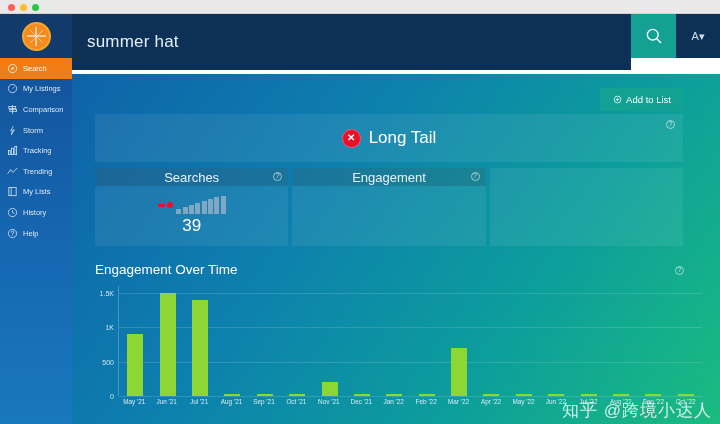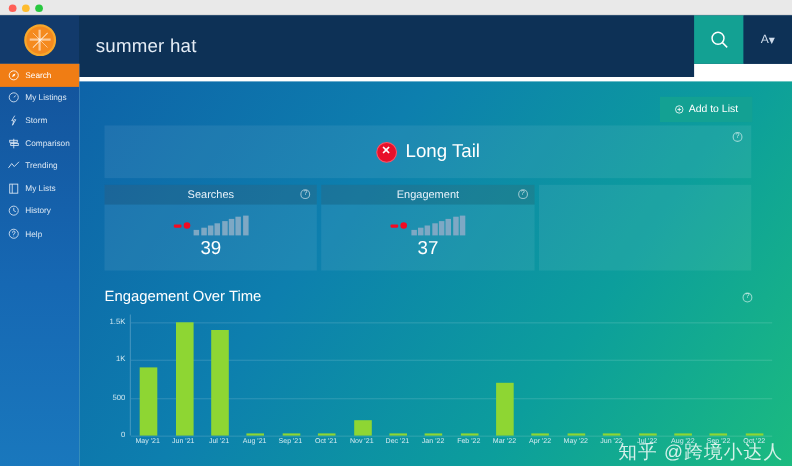--- a/index.html
+++ b/index.html
@@ -159,21 +159,21 @@
     flex: 1;
     background: rgba(255,255,255,0.07);
     position: relative;
   }
   .card-head {
     height: 18px;
     background: rgba(0,0,0,0.13);
     display: flex; align-items: center; justify-content: center;
     position: relative;
   }
-  .card-title { color: #e8f2fa; font-size: 10px; }
+  .card-title { color: #e8f2fa; font-size: 13px; }
   .card-head .help-ic { position: absolute; right: 6px; top: 4px; }
   .card-body {
     height: 60px;
     display: flex; flex-direction: column;
     align-items: center; justify-content: center;
     gap: 2px;
   }
   .gauge { display: flex; align-items: flex-end; height: 18px; gap: 1.3px; }
   .gauge .marker-dash {
     width: 7px; height: 3px; background: #f40a22;
@@ -293,38 +293,48 @@
         <svg width="11" height="11" viewBox="0 0 24 24" fill="none" stroke="#dce8f4" stroke-width="1.7">
           <circle cx="12" cy="12" r="9"></circle>
           <line x1="12" y1="12" x2="16" y2="8.5"></line>
         </svg>
       </span>
       <span class="nav-label">My Listings</span>
     </div>
 
     <div class="nav-item">
       <span class="nav-ic">
-        <svg width="11" height="11" viewBox="0 0 24 24" fill="none" stroke="#dce8f4" stroke-width="1.7" stroke-linejoin="round">
-          <polyline points="14,2.5 8,12.5 12,12.5 9.5,21.5 16,10.5 12,10.5"></polyline>
-        </svg>
-      </span>
-      <span class="nav-label">Storm</span>
-    </div>
-
-    <div class="nav-item">
-      <span class="nav-ic">
         <svg width="11" height="11" viewBox="0 0 24 24" fill="none" stroke="#dce8f4" stroke-width="1.7">
           <line x1="12" y1="2.5" x2="12" y2="21.5"></line>
           <rect x="4" y="5.5" width="15" height="4"></rect>
           <rect x="6" y="12" width="15" height="4"></rect>
         </svg>
       </span>
       <span class="nav-label">Comparison</span>
     </div>
 
+    <div class="nav-item">
+      <span class="nav-ic">
+        <svg width="11" height="11" viewBox="0 0 24 24" fill="none" stroke="#dce8f4" stroke-width="1.7" stroke-linejoin="round">
+          <polyline points="14,2.5 8,12.5 12,12.5 9.5,21.5 16,10.5 12,10.5"></polyline>
+        </svg>
+      </span>
+      <span class="nav-label">Storm</span>
+    </div>
+
+    <div class="nav-item">
+      <span class="nav-ic">
+        <svg width="11" height="11" viewBox="0 0 24 24" fill="none" stroke="#dce8f4" stroke-width="1.7">
+          <rect x="3" y="12" width="4" height="9"></rect>
+          <rect x="10" y="7" width="4" height="14"></rect>
+          <rect x="17" y="3" width="4" height="18"></rect>
+        </svg>
+      </span>
+      <span class="nav-label">Tracking</span>
+    </div>
 
     <div class="nav-item">
       <span class="nav-ic">
         <svg width="11" height="11" viewBox="0 0 24 24" fill="none" stroke="#dce8f4" stroke-width="1.8" stroke-linecap="round" stroke-linejoin="round">
           <polyline points="2,16 8,8 13,14 22,5"></polyline>
         </svg>
       </span>
       <span class="nav-label">Trending</span>
     </div>
 
@@ -400,35 +410,20 @@
             <span class="gbar" style="height:18px"></span>
           </div>
           <span class="card-value">39</span>
         </div>
       </div>
 
       <div class="card">
         <div class="card-head">
           <span class="card-title">Engagement</span>
           <span class="help-ic">?</span>
-        </div>
-        <div class="card-body">
-          <div class="gauge">
-            <span class="marker-dash"></span>
-            <span class="marker-dot"></span>
-            <span class="gbar" style="height:5px"></span>
-            <span class="gbar" style="height:7px"></span>
-            <span class="gbar" style="height:9px"></span>
-            <span class="gbar" style="height:11px"></span>
-            <span class="gbar" style="height:13px"></span>
-            <span class="gbar" style="height:15px"></span>
-            <span class="gbar" style="height:17px"></span>
-            <span class="gbar" style="height:18px"></span>
-          </div>
-          <span class="card-value">37</span>
         </div>
       </div>
 
       <div class="card">
       </div>
     </div>
 
     <div class="chart-panel">
       <div class="chart-title">Engagement Over Time</div>
       <span class="help-ic">?</span>

